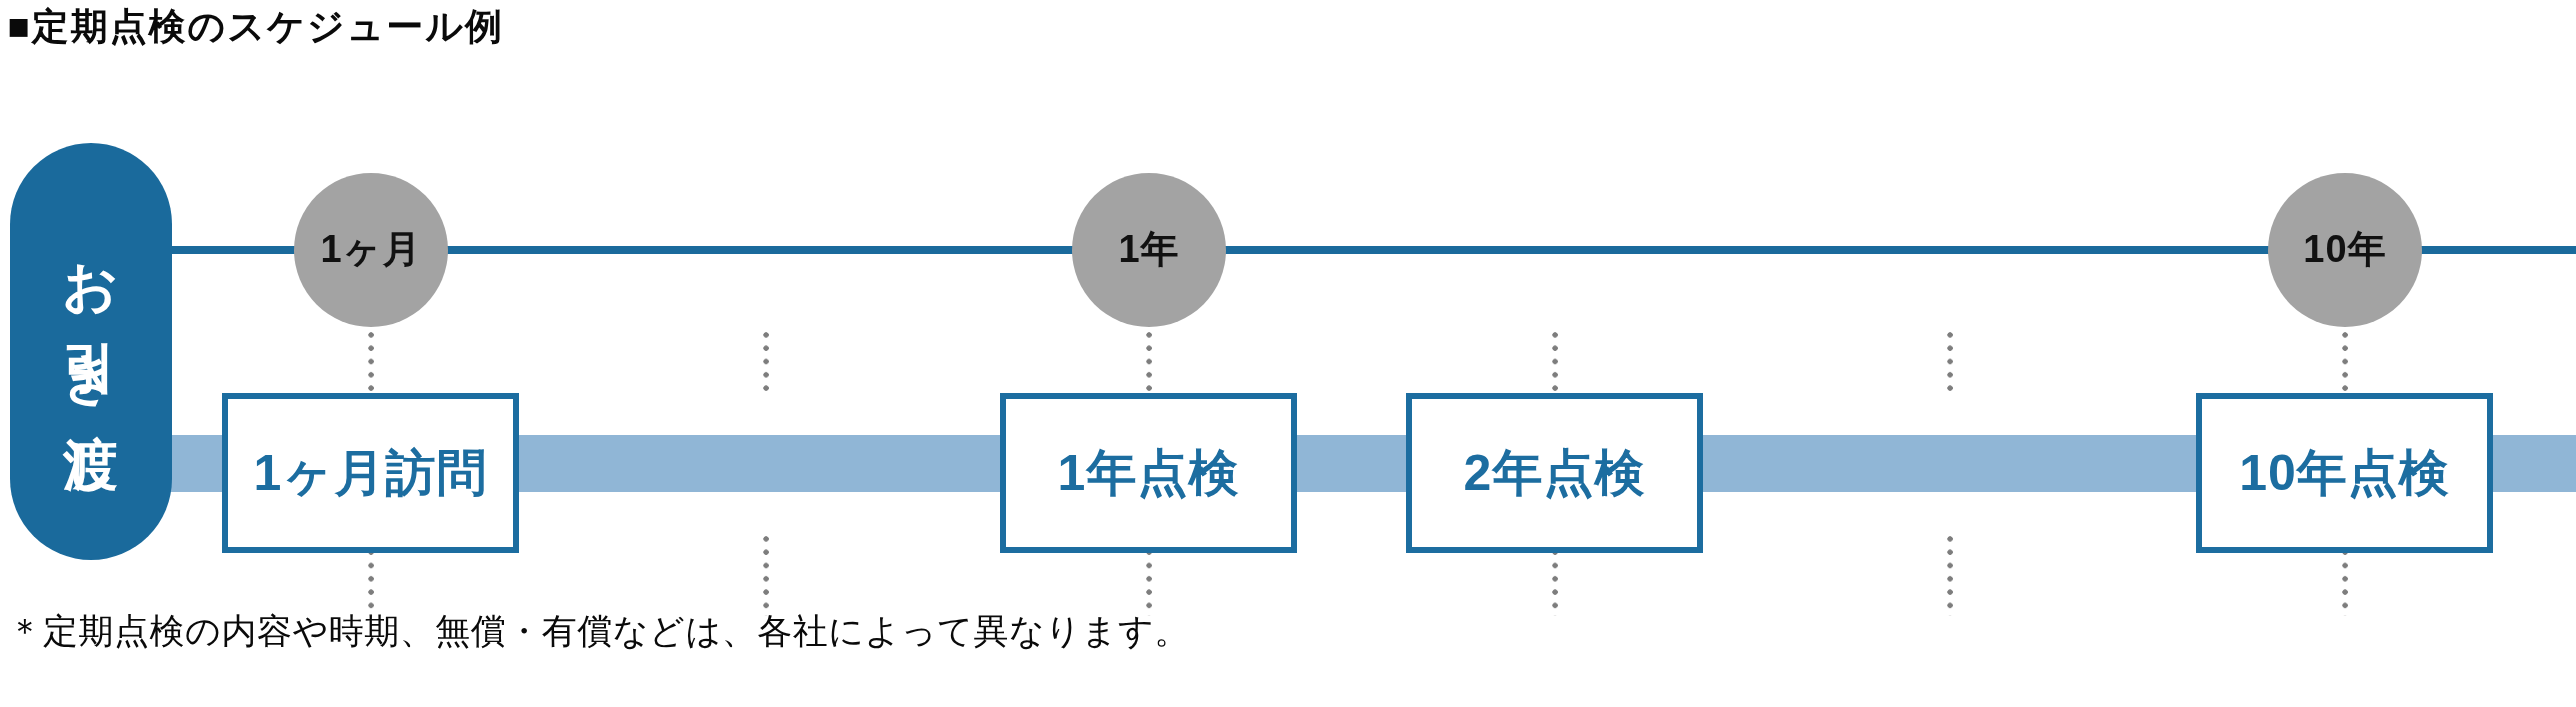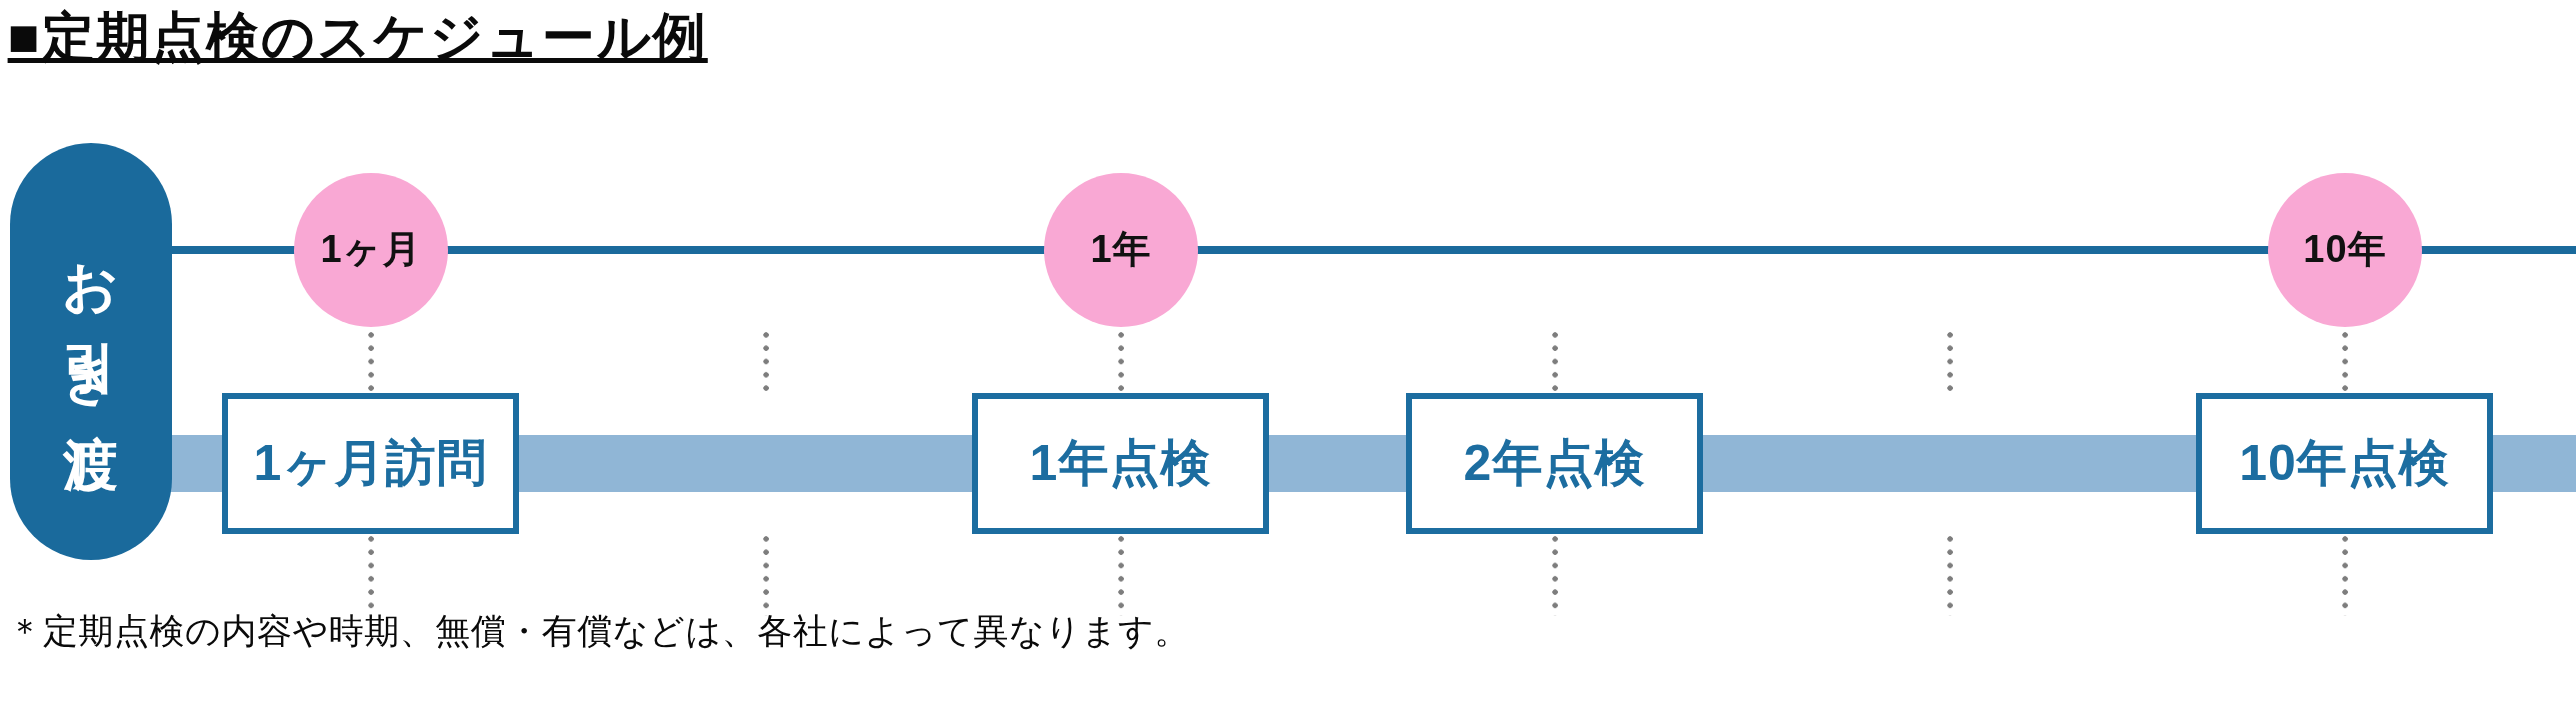--- a/index.html
+++ b/index.html
@@ -5,21 +5,21 @@
   html,body{margin:0;padding:0;background:#ffffff;}
   body{
     width:2576px;height:707px;position:relative;overflow:hidden;
     font-family:"Liberation Sans","DejaVu Sans",sans-serif;
     -webkit-font-smoothing:antialiased;
   }
   .canvas{position:absolute;inset:0;}
 
   .title{
     position:absolute;left:7.6px;top:1.9px;margin:0;
-    font-size:53px;font-weight:800;color:#0a0a0a;letter-spacing:1.9px;text-decoration:underline;
+    font-size:37px;font-weight:800;color:#0a0a0a;letter-spacing:1.9px;
   }
 
   
   .pill{
     position:absolute;left:9.5px;top:143px;width:162px;height:417px;
     background:#1a6a9c;border-radius:84px;z-index:5;
     display:flex;align-items:center;justify-content:center;
   }
   .pill .vtext{
     writing-mode:vertical-rl;text-orientation:upright;
@@ -37,35 +37,35 @@
   .bar{
     position:absolute;left:162px;top:435px;width:2414px;height:57px;
     background:#90b6d6;z-index:1;
   }
 
   
   .col{position:absolute;top:143px;width:297px;height:496px;z-index:3;}
 
   .circle{
     position:absolute;left:72px;top:29.6px;width:154px;height:154px;
-    background:#f9a8d4;border-radius:50%;
+    background:#a3a3a3;border-radius:50%;
     display:flex;align-items:center;justify-content:center;z-index:3;
   }
   .circle .tlabel{font-size:38px;font-weight:700;color:#111111;letter-spacing:1px;}
 
   .vdots{
     position:absolute;width:5.7px;z-index:2;
     background-image:radial-gradient(circle at 2.9px 2.9px,#7d7d7d 2.4px,rgba(0,0,0,0) 2.9px);
     background-size:5.7px 13.3px;background-repeat:repeat-y;
   }
   .vdots.above{left:146px;top:189px;height:59px;}
   .vdots.below{left:146px;top:393px;height:80px;}
 
   .box{
-    position:absolute;left:0;top:250px;width:297px;height:141px;
+    position:absolute;left:0;top:250px;width:297px;height:160px;
     box-sizing:border-box;background:#ffffff;border:6.7px solid #1c6da0;
     display:flex;align-items:center;justify-content:center;z-index:4;
   }
   .box .elabel{font-size:50px;font-weight:700;color:#1c6da0;letter-spacing:1px;white-space:nowrap;}
 
   .note{
     position:absolute;left:7.6px;top:608px;margin:0;
     font-size:35px;font-weight:400;color:#0a0a0a;letter-spacing:0.5px;
   }
 </style>
@@ -92,21 +92,21 @@
       <span class="elabel">1ヶ月訪問</span>
     </div>
     <div class="vdots below"></div>
   </div>
 
   <div class="col" style="left:617px;">
     <div class="vdots above"></div>
     <div class="vdots below"></div>
   </div>
 
-  <div class="col" style="left:972px;text-decoration:underline;">
+  <div class="col" style="left:1000px;text-decoration:underline;">
     <div class="circle">
       <span class="tlabel">1年</span>
     </div>
     <div class="vdots above"></div>
     <div class="box">
       <span class="elabel">1年点検</span>
     </div>
     <div class="vdots below"></div>
   </div>
 

